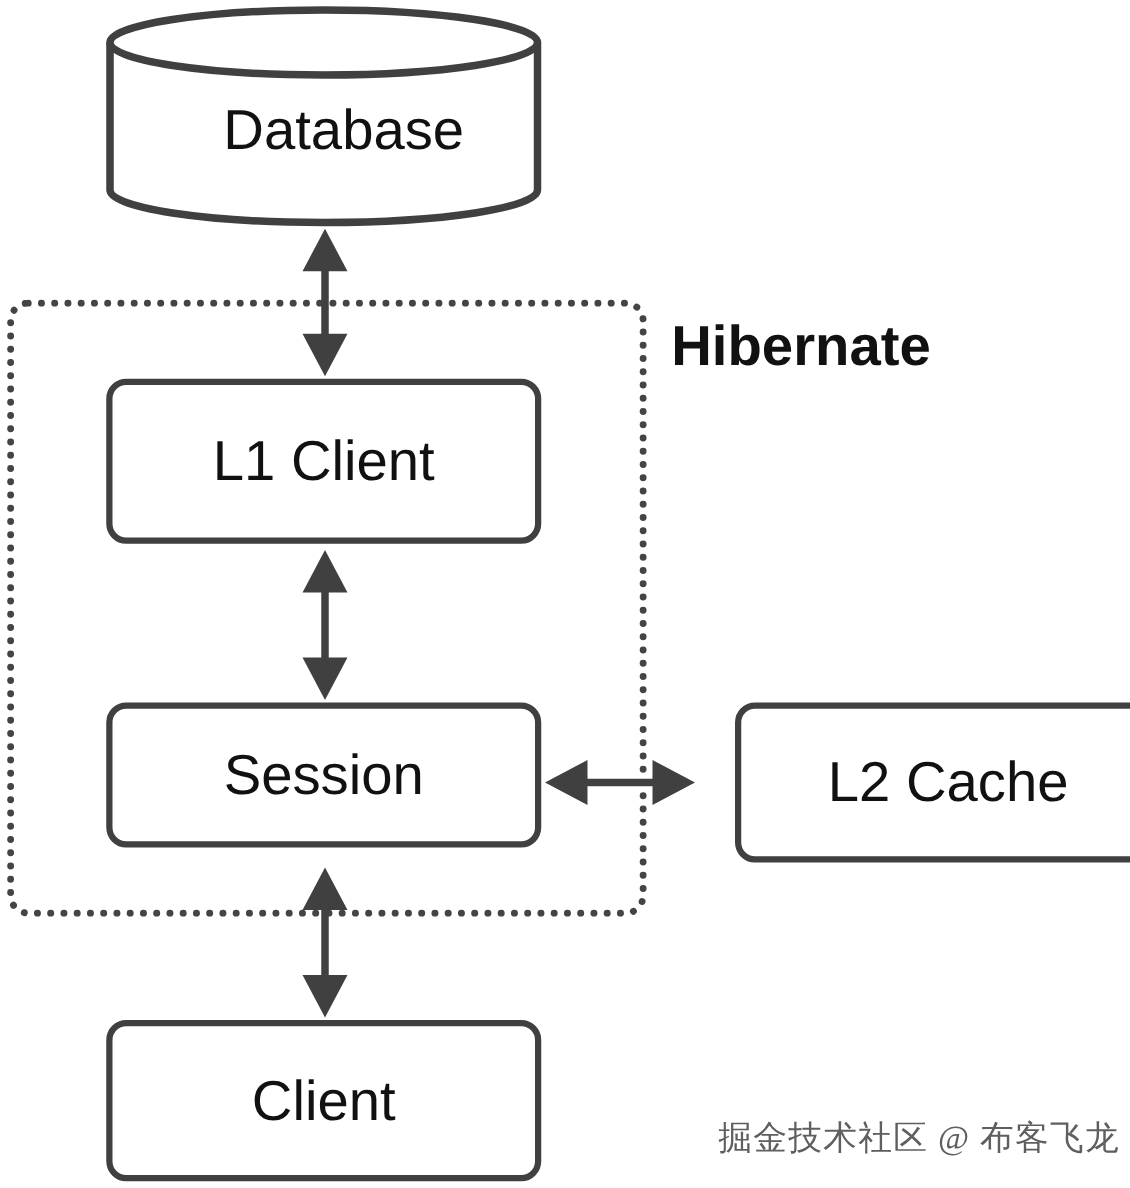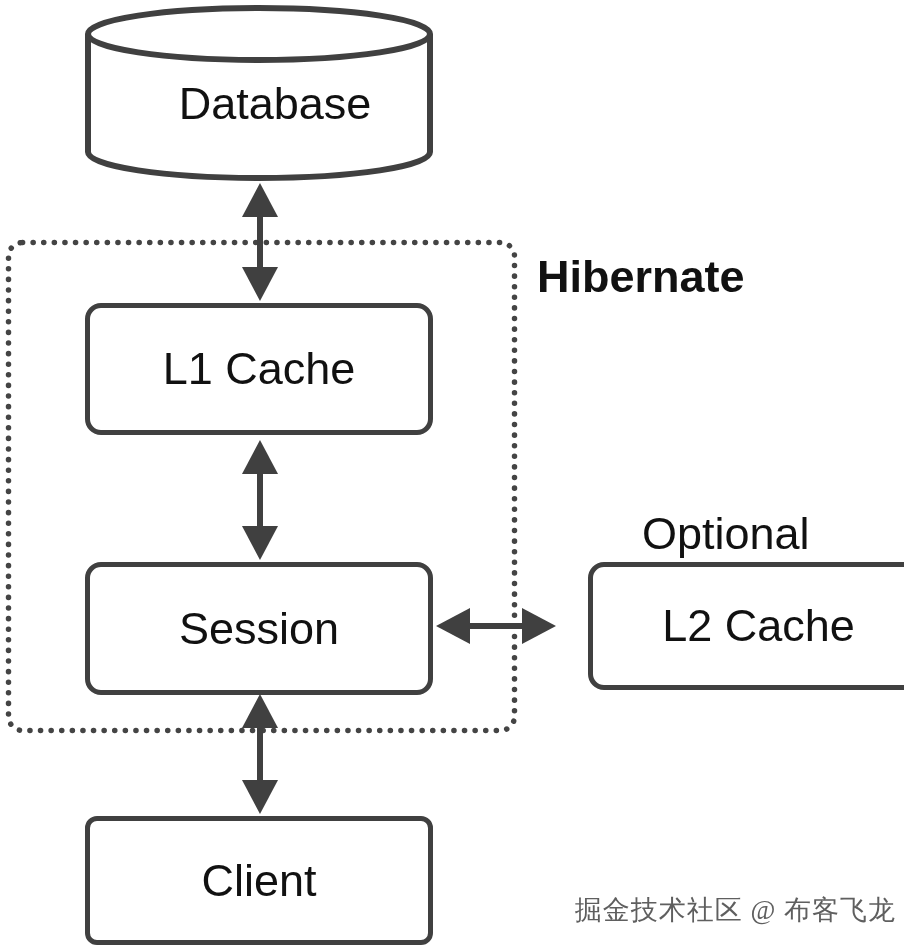--- a/index.html
+++ b/index.html
@@ -123,32 +123,31 @@
       <polygon class="arrow-head" points="260,694 242,728 278,728"></polygon>
       <polygon class="arrow-head" points="260,814 242,780 278,780"></polygon>
     </g>
   </svg>
 
   <div class="node-text" style="left:85px; top:78px;">Database</div>
 
   <div class="floating-label" style="left:537px; top:252px;font-weight:bold;">Hibernate</div>
 
   <div class="node-box" style="left:85px; top:303px; width:348px; height:132px;">
-    <span>L1 Cache</span>
+    <span>L1 Client</span>
   </div>
 
-  <div class="node-box" style="left:85px; top:562px; width:348px; height:133px;">
+  <div class="node-box" style="left:85px; top:562px; width:348px; height:116px;">
     <span>Session</span>
   </div>
 
-  <div class="floating-label" style="left:642px; top:509px;">Optional</div>
 
   <div class="node-box" style="left:588px; top:562px; width:341px; height:128px;">
     <span>L2 Cache</span>
   </div>
 
-  <div class="node-box" style="left:85px; top:816px; width:348px; height:129px;border-radius:12px;">
+  <div class="node-box" style="left:85px; top:816px; width:348px; height:129px;">
     <span>Client</span>
   </div>
 
   <div class="watermark">掘金技术社区 @ 布客飞龙</div>
 
 </div>
 
 </body></html>

